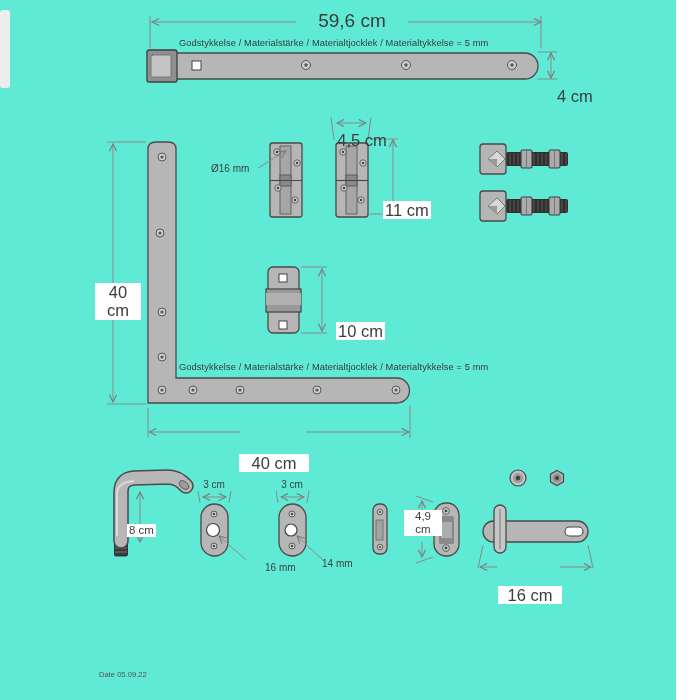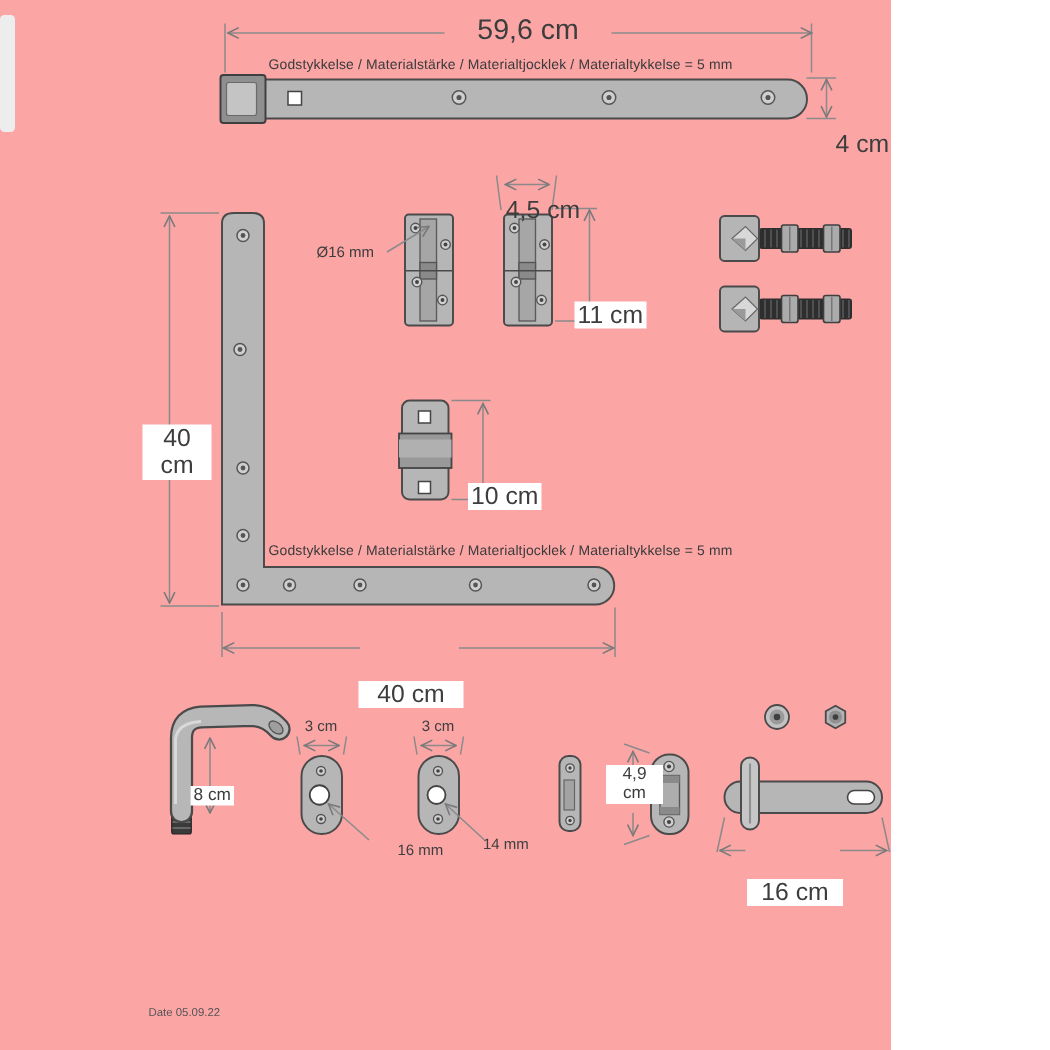--- a/index.html
+++ b/index.html
@@ -1,17 +1,17 @@
 <!DOCTYPE html>
 <html><head>
 <meta charset="utf-8">
 <style>
   html,body{margin:0;padding:0;background:#fff;}
   #canvas{
-    position:relative;width:594px;height:700px;background:#fca5a5;
+    position:relative;width:676px;height:700px;background:#5eead4;
     font-family:"Liberation Sans", sans-serif;color:#3c3c3c;overflow:hidden;
   }
   #drawing{position:absolute;left:0;top:0;}
   .lbl{position:absolute;white-space:nowrap;color:#3d3d3d;line-height:1.12;}
   .lbl.wrap{white-space:normal;}
   .dim-lg{font-size:19px;}
   .dim-md{font-size:16.5px;margin-top:31px;}
   .dim-sm{font-size:11.5px;}
   .dim-xs{font-size:10px;}
   .note{font-size:9.3px;color:#3a3a3a;letter-spacing:.1px;}
@@ -310,21 +310,21 @@
 <div class="lbl dim-md bgw" style="left:383px;top:170px;">11 cm</div>
 
 <div class="lbl dim-xs" style="left:211px;top:163px;">Ø16 mm</div>
 
 <div class="lbl dim-md ctr bgw wrap" style="left:95px;top:252px;width:42px;">40 cm</div>
 
 <div class="lbl note" style="left:179px;top:362px;">Godstykkelse / Materialstärke / Materialtjocklek / Materialtykkelse = 5 mm</div>
 
 <div class="lbl dim-md ctr bgw" style="left:239px;top:423px;width:66px;">40 cm</div>
 
-<div class="lbl dim-md bgw" style="left:312px;top:291px;">10 cm</div>
+<div class="lbl dim-md bgw" style="left:336px;top:291px;">10 cm</div>
 
 <div class="lbl dim-sm bgw" style="left:127px;top:524px;">8 cm</div>
 
 <div class="lbl dim-xs ctr" style="left:199px;top:479px;width:30px;">3 cm</div>
 
 <div class="lbl dim-xs ctr" style="left:277px;top:479px;width:30px;">3 cm</div>
 
 <div class="lbl dim-xs" style="left:245px;top:562px;margin-left:20px;">16 mm</div>
 
 <div class="lbl dim-xs" style="left:322px;top:558px;">14 mm</div>

